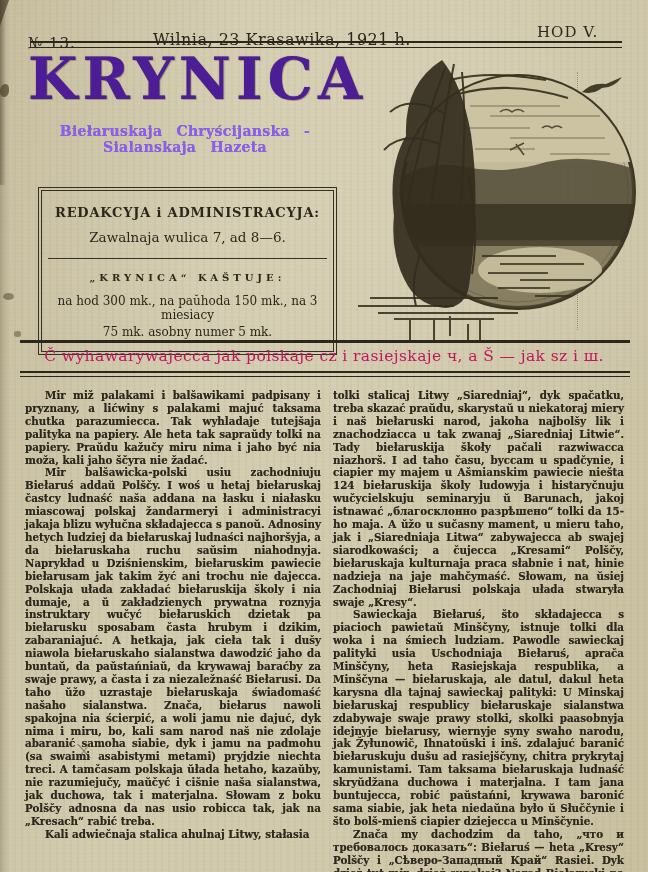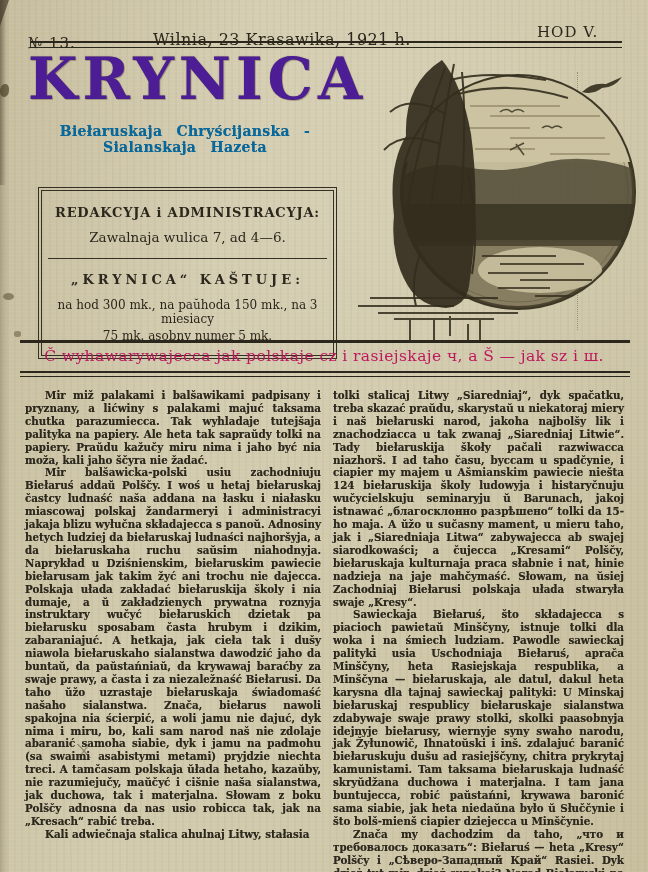--- a/index.html
+++ b/index.html
@@ -35,29 +35,29 @@
   .hdr-date{position:absolute;left:130px;top:30px;width:304px;text-align:center;font-size:16px;letter-spacing:.5px;}
   .hdr-year{position:absolute;left:537px;top:23px;font-size:15px;letter-spacing:1px;}
   .header-rule{position:absolute;left:30px;right:26px;top:41px;height:4px;
     border-top:2px solid #2b271c;border-bottom:1px solid #2b271c;}
 
   
   .masthead{position:absolute;left:28px;top:50px;width:314px;text-align:center;}
   .mast-title{font-size:57px;font-weight:bold;letter-spacing:5px;line-height:1;color:#4c1d95;
     text-shadow:1px 1px 0 rgba(95,85,60,.35), 0 0 1px rgba(40,35,25,.6);}
   .mast-subtitle{margin-top:16px;font-size:14px;font-weight:bold;word-spacing:9px;letter-spacing:.3px;
-    color:#0369a1;text-shadow:0 0 .5px rgba(40,35,25,.5);}
+    color:#8b5cf6;text-shadow:0 0 .5px rgba(40,35,25,.5);}
 
   
   .info-box{position:absolute;left:38px;top:187px;width:291px;border:4px double #353024;
     padding:14px 0 12px;text-align:center;}
   .ib-title{font-size:13px;letter-spacing:.8px;font-weight:bold;}
   .ib-address{font-size:13.5px;margin-top:9px;}
   .ib-divider{border-top:1px solid #353024;margin:13px 6px 13px;}
-  .ib-price-title{font-size:13px;letter-spacing:4px;font-weight:bold;margin-bottom:11px;}
+  .ib-price-title{font-size:10px;letter-spacing:4px;font-weight:bold;margin-bottom:11px;}
   .ib-price1{font-size:12px;}
   .ib-price2{font-size:12px;margin-top:3px;}
 
   
   .illustration{position:absolute;left:350px;top:54px;width:292px;height:288px;}
 
   
   .rule-thick{position:absolute;left:20px;right:18px;top:340px;height:3px;background:#2b271c;}
   .banner{position:absolute;left:0;top:347px;width:100%;text-align:center;font-size:15.5px;
     letter-spacing:.4px;color:#be185d;}
@@ -93,21 +93,21 @@
   <span class="hdr-year">HOD V.</span>
   <div class="header-rule"></div>
 
   <div class="masthead">
     <div class="mast-title">KRYNICA</div>
     <div class="mast-subtitle">Biełaruskaja Chryścijanska - Sialanskaja Hazeta</div>
   </div>
 
   <div class="info-box">
     <div class="ib-title">REDAKCYJA i ADMINISTRACYJA:</div>
-    <div class="ib-address">Zawalnaja wulica 7, ad 4—6.</div>
+    <div class="ib-address">Zawalnaja wulica 7, ad 8—6.</div>
     <div class="ib-divider"></div>
     <div class="ib-price-title">„KRYNICA“ KAŠTUJE:</div>
     <div class="ib-price1">na hod 300 mk., na paŭhoda 150 mk., na 3 miesiacy</div>
     <div class="ib-price2">75 mk. asobny numer 5 mk.</div>
   </div>
 
   <div class="illustration">
     <svg viewBox="0 0 292 288" width="292" height="288">
       <defs>
         <clipPath id="circ">

